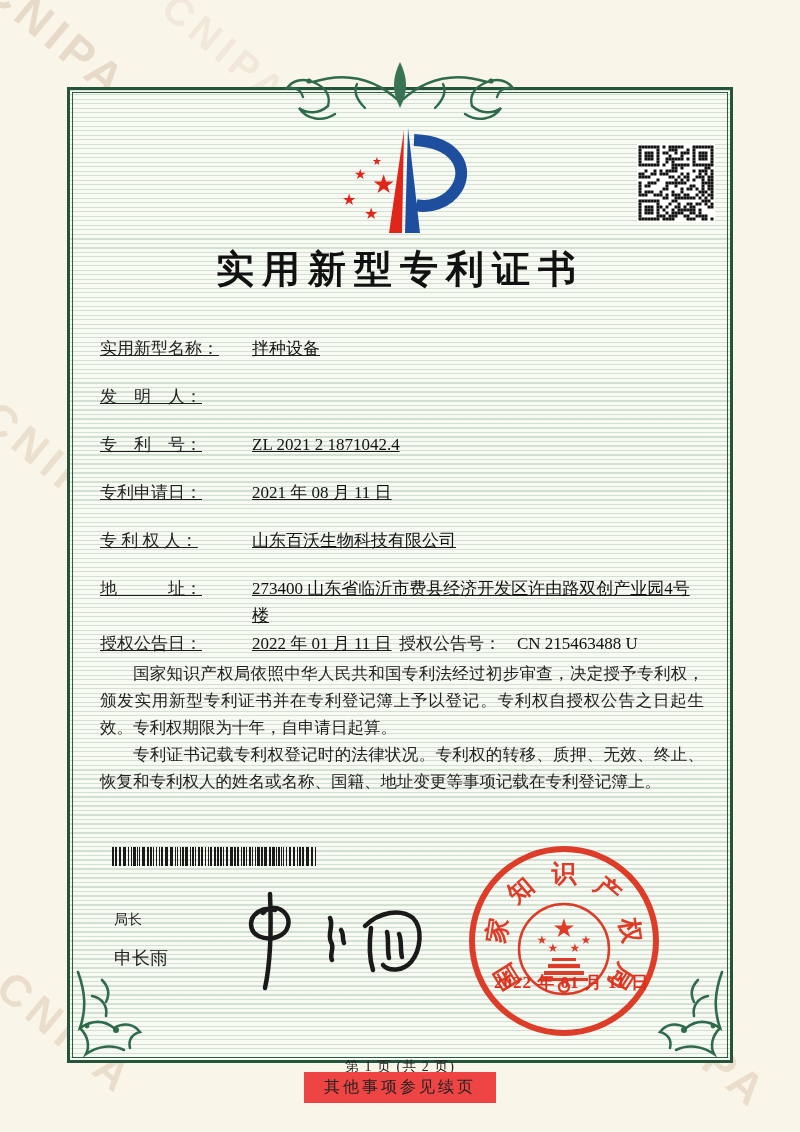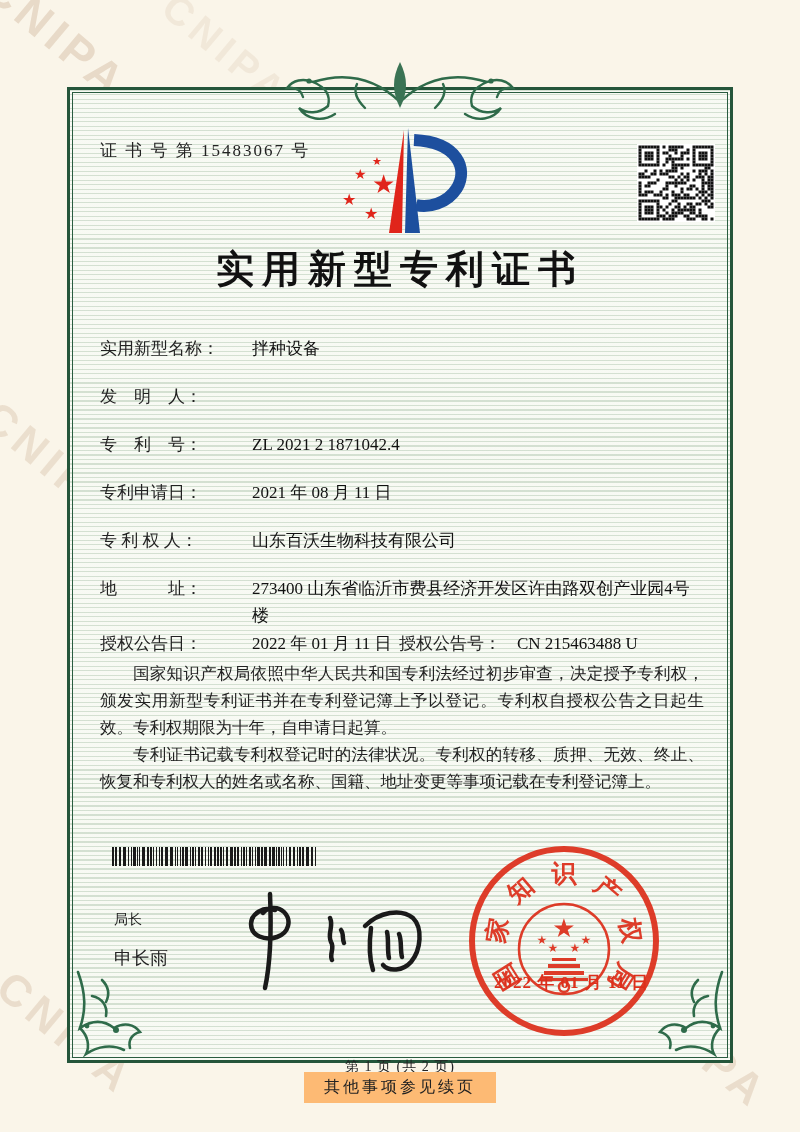--- a/index.html
+++ b/index.html
@@ -12,41 +12,41 @@
         background:#f4f7f0;
         background-image:repeating-linear-gradient(to bottom,
            rgba(185,205,184,0.55) 0px, rgba(185,205,184,0.55) 1px,
            rgba(248,250,244,0.9) 1px, rgba(248,250,244,0.9) 4.5px);}
   .cert::before{content:"";position:absolute;inset:2px;border:1px solid #2a5c40;pointer-events:none;}
   .cert-no{position:absolute;left:30px;top:49px;font-size:17px;letter-spacing:2px;color:#222;}
   .logo{position:absolute;left:258px;top:37px;}
   .qr{position:absolute;left:567px;top:54px;}
   .title{position:absolute;left:0;top:154px;width:100%;text-align:center;
          font-size:38px;font-weight:bold;letter-spacing:8px;color:#111;}
-  .frow{position:absolute;left:30px;width:604px;display:flex;font-size:17px;line-height:27px;}
+  .frow{position:absolute;left:30px;width:604px;display:flex;font-size:17px;line-height:27px;text-decoration:underline;}
   .flabel{flex:0 0 152px;white-space:pre;color:#222;}
   .fvalue{color:#111;}
   .frow.addr .fvalue{max-width:452px;}
   .pair2{position:absolute;left:299px;top:0;display:flex;}
   .paras{position:absolute;left:30px;top:570px;width:604px;font-size:16.5px;
          line-height:27px;color:#222;text-align:justify;}
   .paras p{margin:0;text-indent:2em;}
   .barcode{position:absolute;left:42px;top:757px;}
   .signer-title{position:absolute;left:44px;top:821px;font-size:14px;
        font-family:"Liberation Sans","DejaVu Sans",sans-serif;color:#222;}
   .signer-name{position:absolute;left:44px;top:856px;font-size:18px;
        font-family:Liberation Mono, monospace;color:#222;}
   .signature{position:absolute;left:165px;top:798px;}
   .seal{position:absolute;left:395px;top:752px;opacity:0.93;}
   .seal-date{position:absolute;left:424px;top:881px;font-size:17px;font-weight:bold;
        color:#dd2f1b;letter-spacing:1px;white-space:nowrap;}
   .pg-footer{position:absolute;left:0;top:944px;width:100%;text-align:center;
        font-size:14px;color:#222;letter-spacing:1px;margin-top:24px;}
   .cont-note{position:absolute;left:0;top:1072px;width:100%;text-align:center;}
-  .cont-note span{display:inline-block;background:#fdba74;padding:5px 20px;
+  .cont-note span{display:inline-block;background:#ef4444;padding:5px 20px;
        font-size:16px;letter-spacing:3px;color:#222;}
   .ornament-top{position:absolute;left:50%;top:-34px;transform:translateX(-50%);}
   .corner-bl{position:absolute;left:2px;bottom:2px;}
   .corner-br{position:absolute;right:2px;bottom:2px;transform:scaleX(-1);}
 </style>
 </head>
 <body>
 
 <div class="page">
 
@@ -94,21 +94,20 @@
         <path d="M6,6 C14,28 14,44 8,62 C20,54 32,54 42,62"></path>
         <path d="M8,62 C16,70 18,80 14,88 C26,80 40,78 52,84"></path>
         <path d="M42,62 C52,56 62,58 68,66 C60,68 56,74 58,82"></path>
         <path d="M20,30 C30,32 36,40 34,50"></path>
         <path d="M30,14 C36,20 38,28 34,36"></path>
       </g>
       <circle cx="44" cy="64" r="3" fill="#2f6b4a"></circle>
       <circle cx="15" cy="60" r="2.4" fill="#2f6b4a"></circle>
     </svg>
 
-    <div class="cert-no">证 书 号 第 15483067 号</div>
 
     <svg class="logo" width="155" height="112" viewBox="0 0 155 112">
       <polygon points="76,3 61,106 74,106" fill="#e0251b"></polygon>
       <polygon points="80,1 77,106 92,106" fill="#1d4f9e"></polygon>
       <path d="M86,13 C130,15 140,42 129,61 C119,77 100,81 88,78" fill="none" stroke="#1d4f9e" stroke-width="12"></path>
       <text x="44" y="66" font-size="26" fill="#e0251b" font-family="'DejaVu Sans',sans-serif">★</text>
       <text x="26" y="52" font-size="14" fill="#e0251b" font-family="'DejaVu Sans',sans-serif">★</text>
       <text x="44" y="38" font-size="11" fill="#e0251b" font-family="'DejaVu Sans',sans-serif">★</text>
       <text x="14" y="78" font-size="16" fill="#e0251b" font-family="'DejaVu Sans',sans-serif">★</text>
       <text x="36" y="92" font-size="16" fill="#e0251b" font-family="'DejaVu Sans',sans-serif">★</text>

